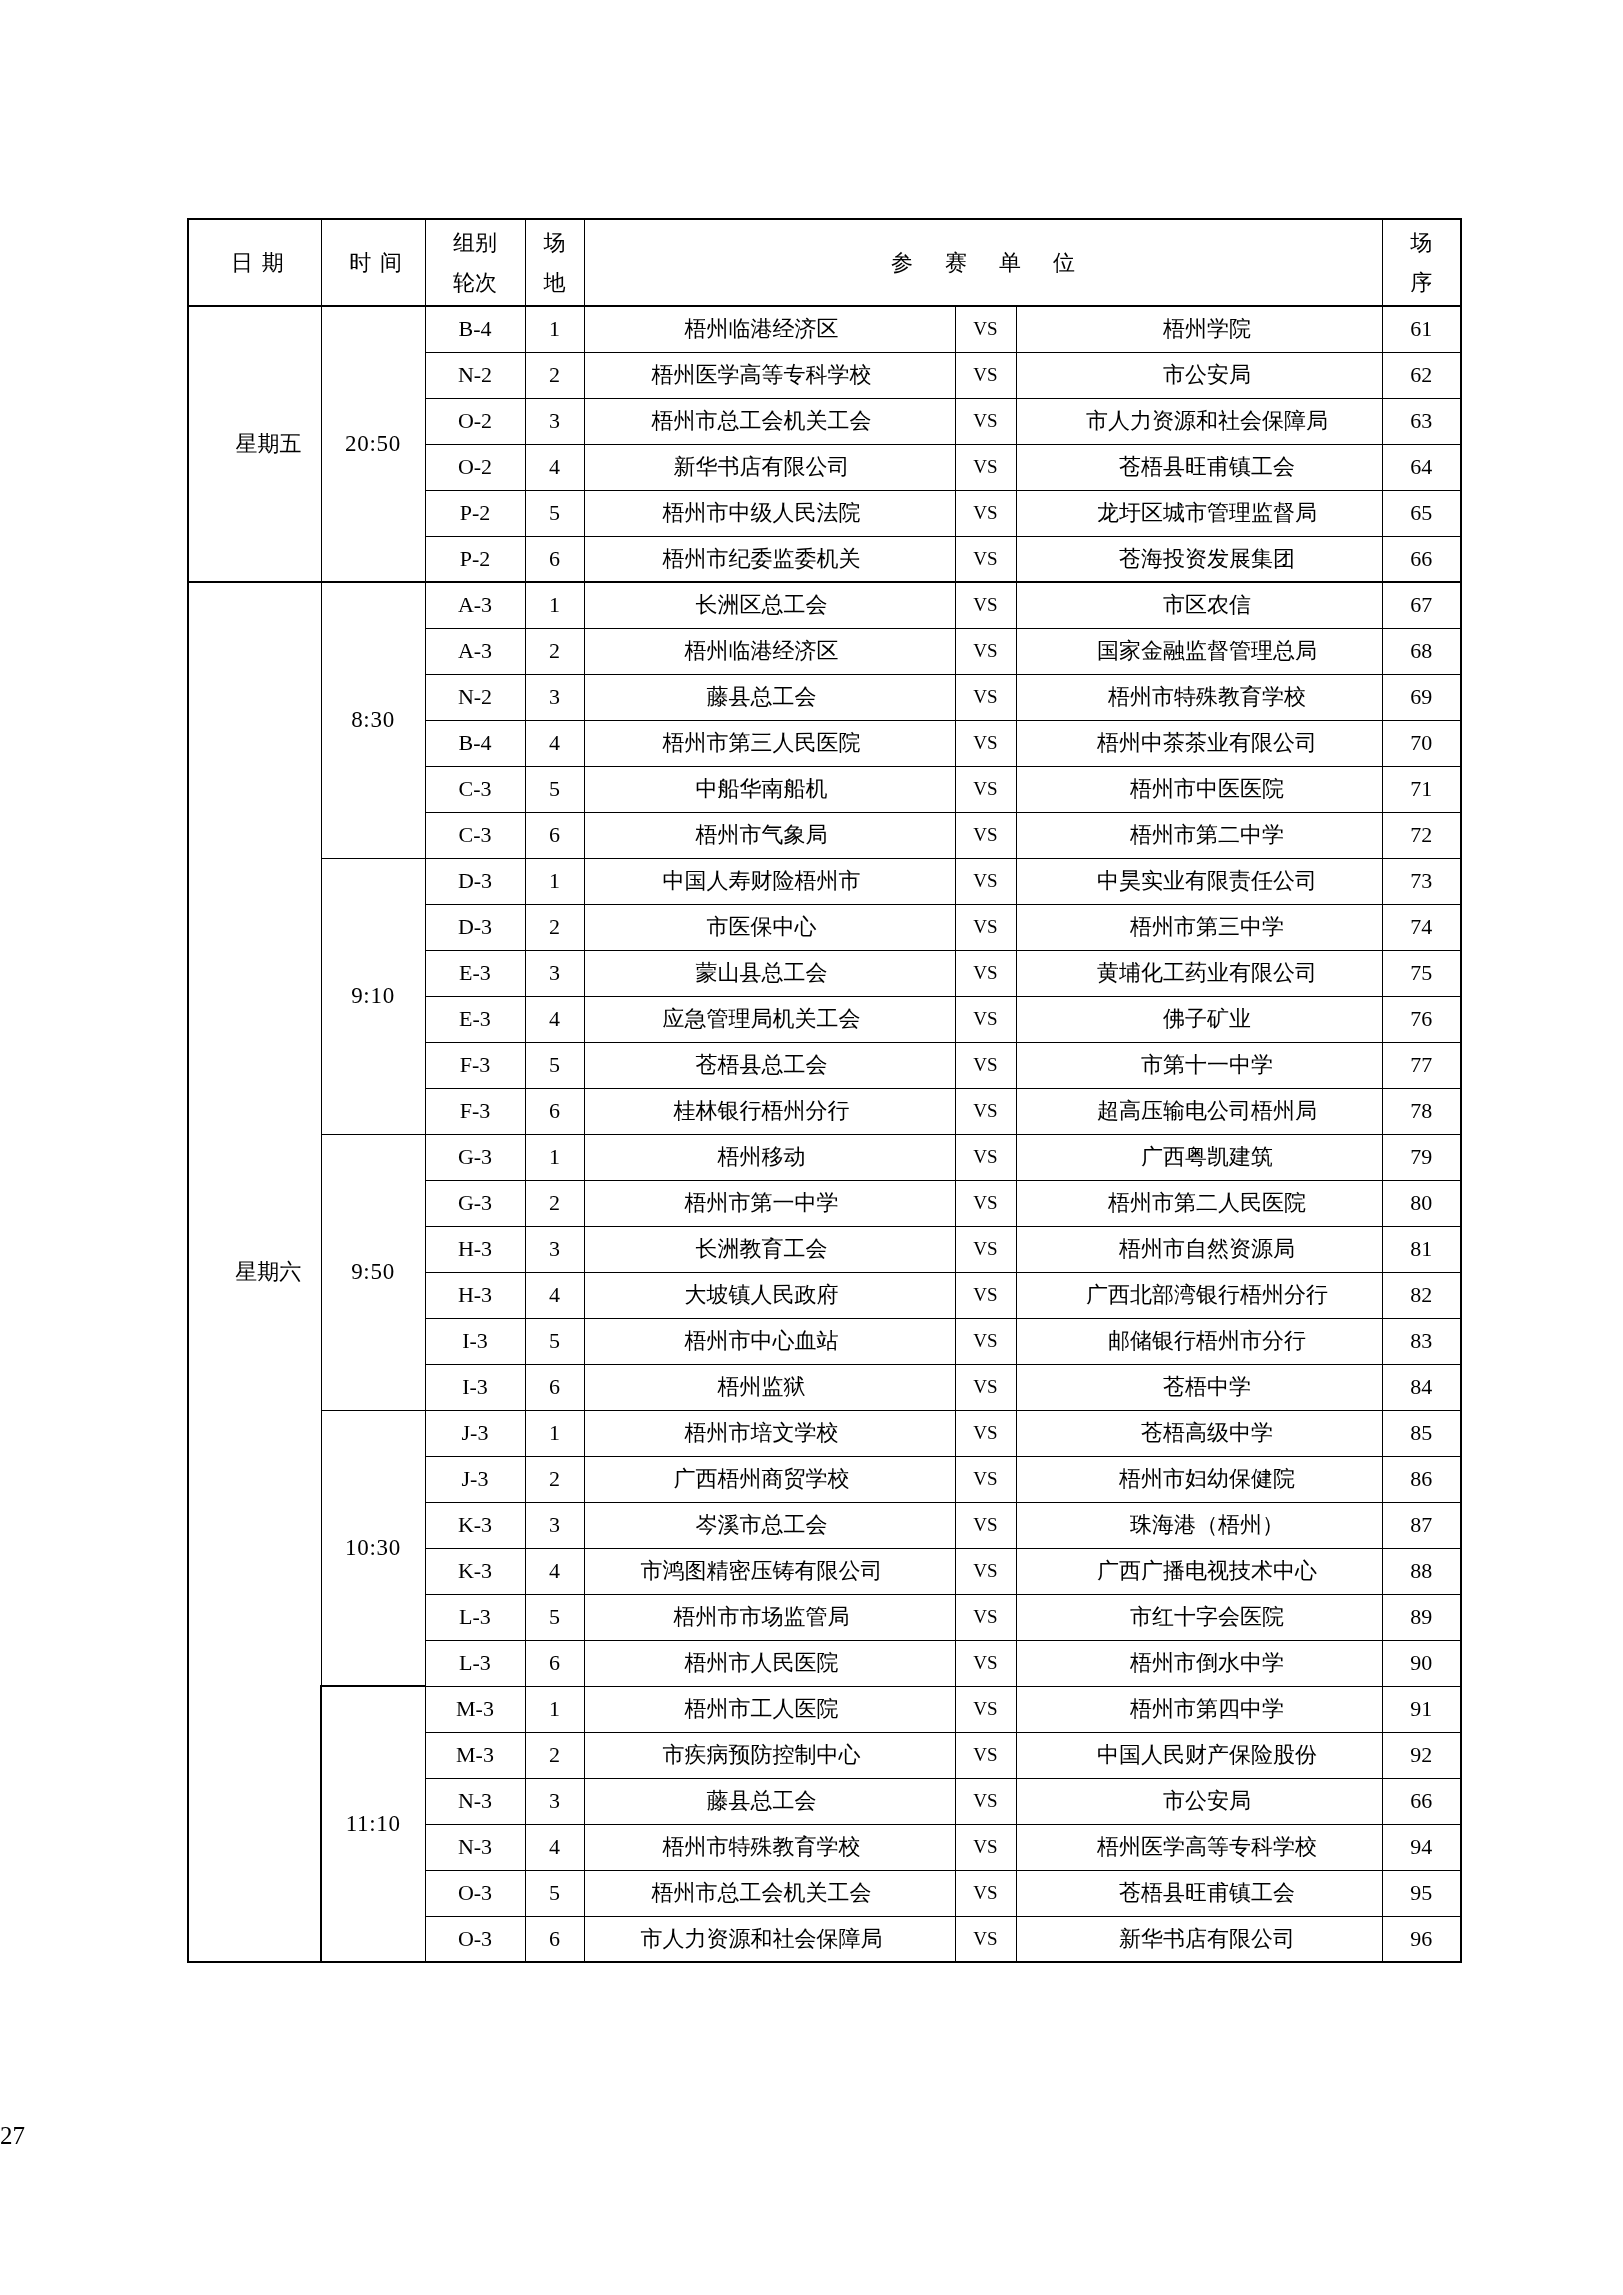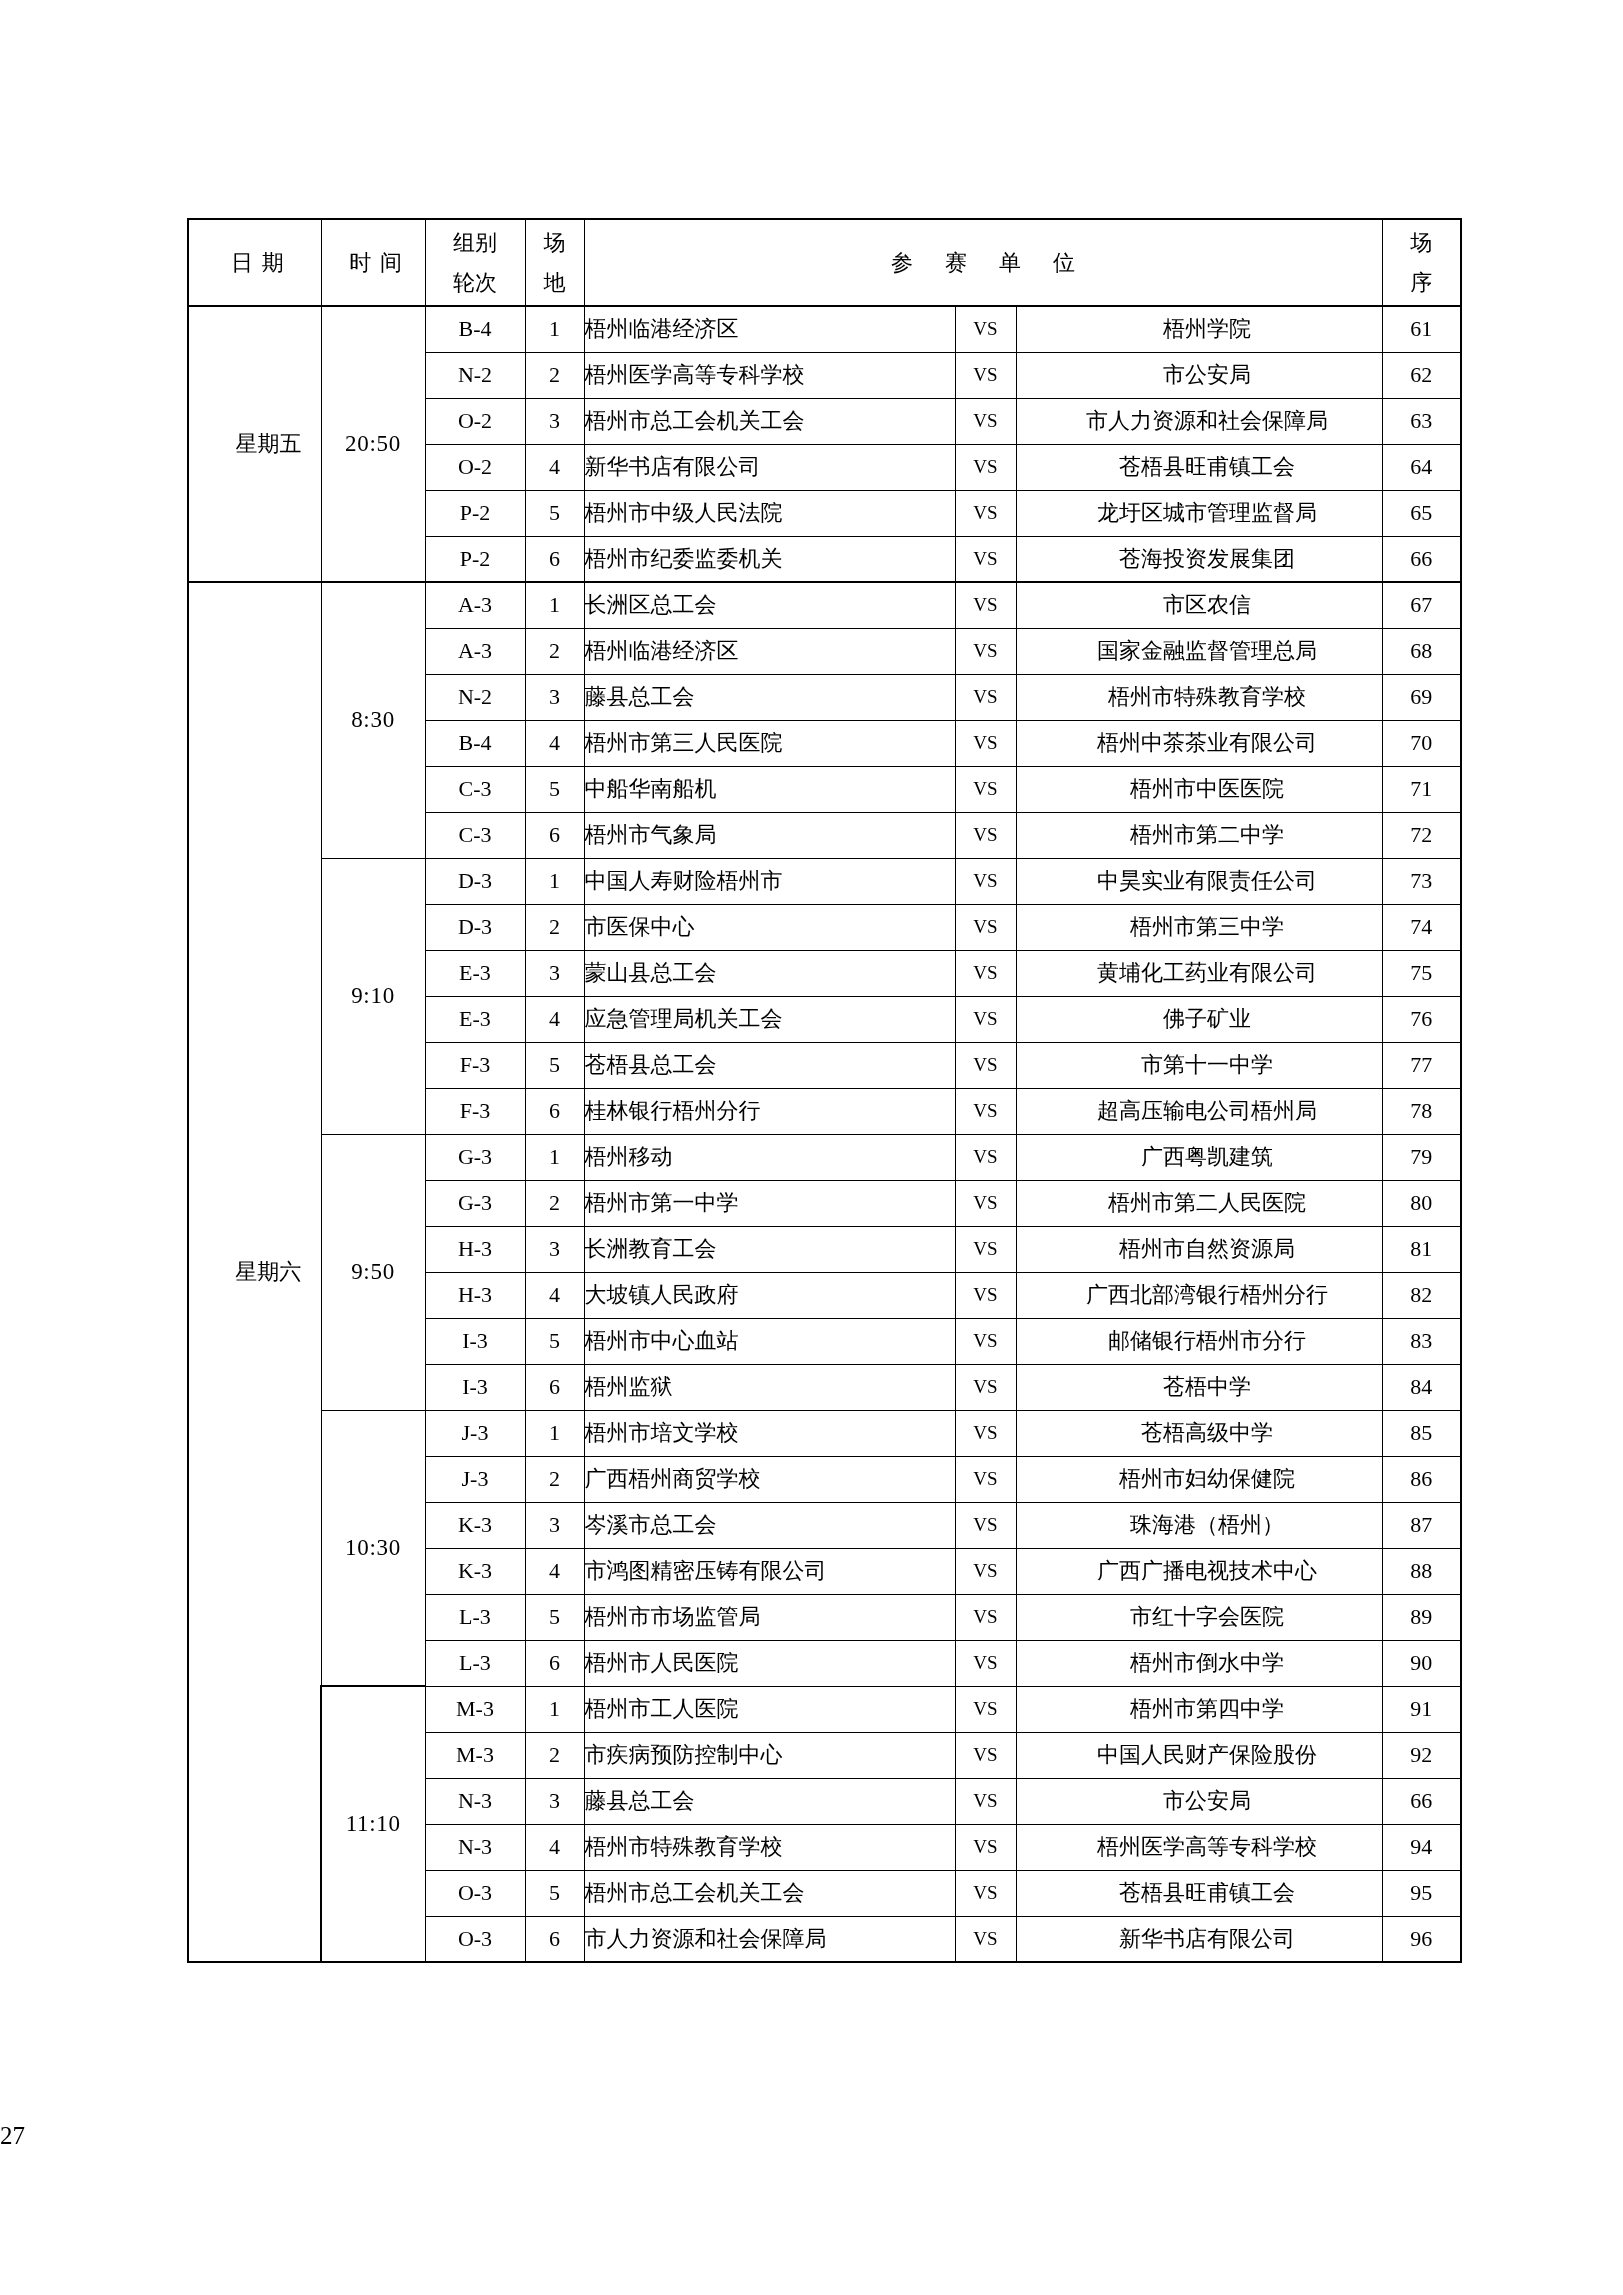--- a/index.html
+++ b/index.html
@@ -33,21 +33,21 @@
   }
   .schedule thead th {
     height: 87px;
     border-bottom: 2.2px solid #000;
     white-space: pre-line;
     line-height: 40px;
   }
   .schedule tbody tr { height: 46px; }
   th.ls-small { letter-spacing: 8.7px; padding-left: 14px; }
   th.header-teams { letter-spacing: 32px; padding-left: 32px; }
-  td.home-cell { text-align: left; padding-right: 16px; }
+  td.home-cell { text-align: center; padding-right: 16px; }
   td.away-cell { text-align: center; padding-left: 16px; }
   td.vs-cell { font-size: 19px; }
   td.time-cell { font-size: 23px; letter-spacing: 0.7px; }
   td.order-cell, td.court-cell, td.group-cell { font-size: 22px; }
   tr.section-start td { border-top: 2.9px solid #000; }
   td.thick-top { border-top: 2.9px solid #000; }
   td.thick-left { border-left: 2.9px solid #000; }
   .date-inner {
     display: flex;
     align-items: center;

